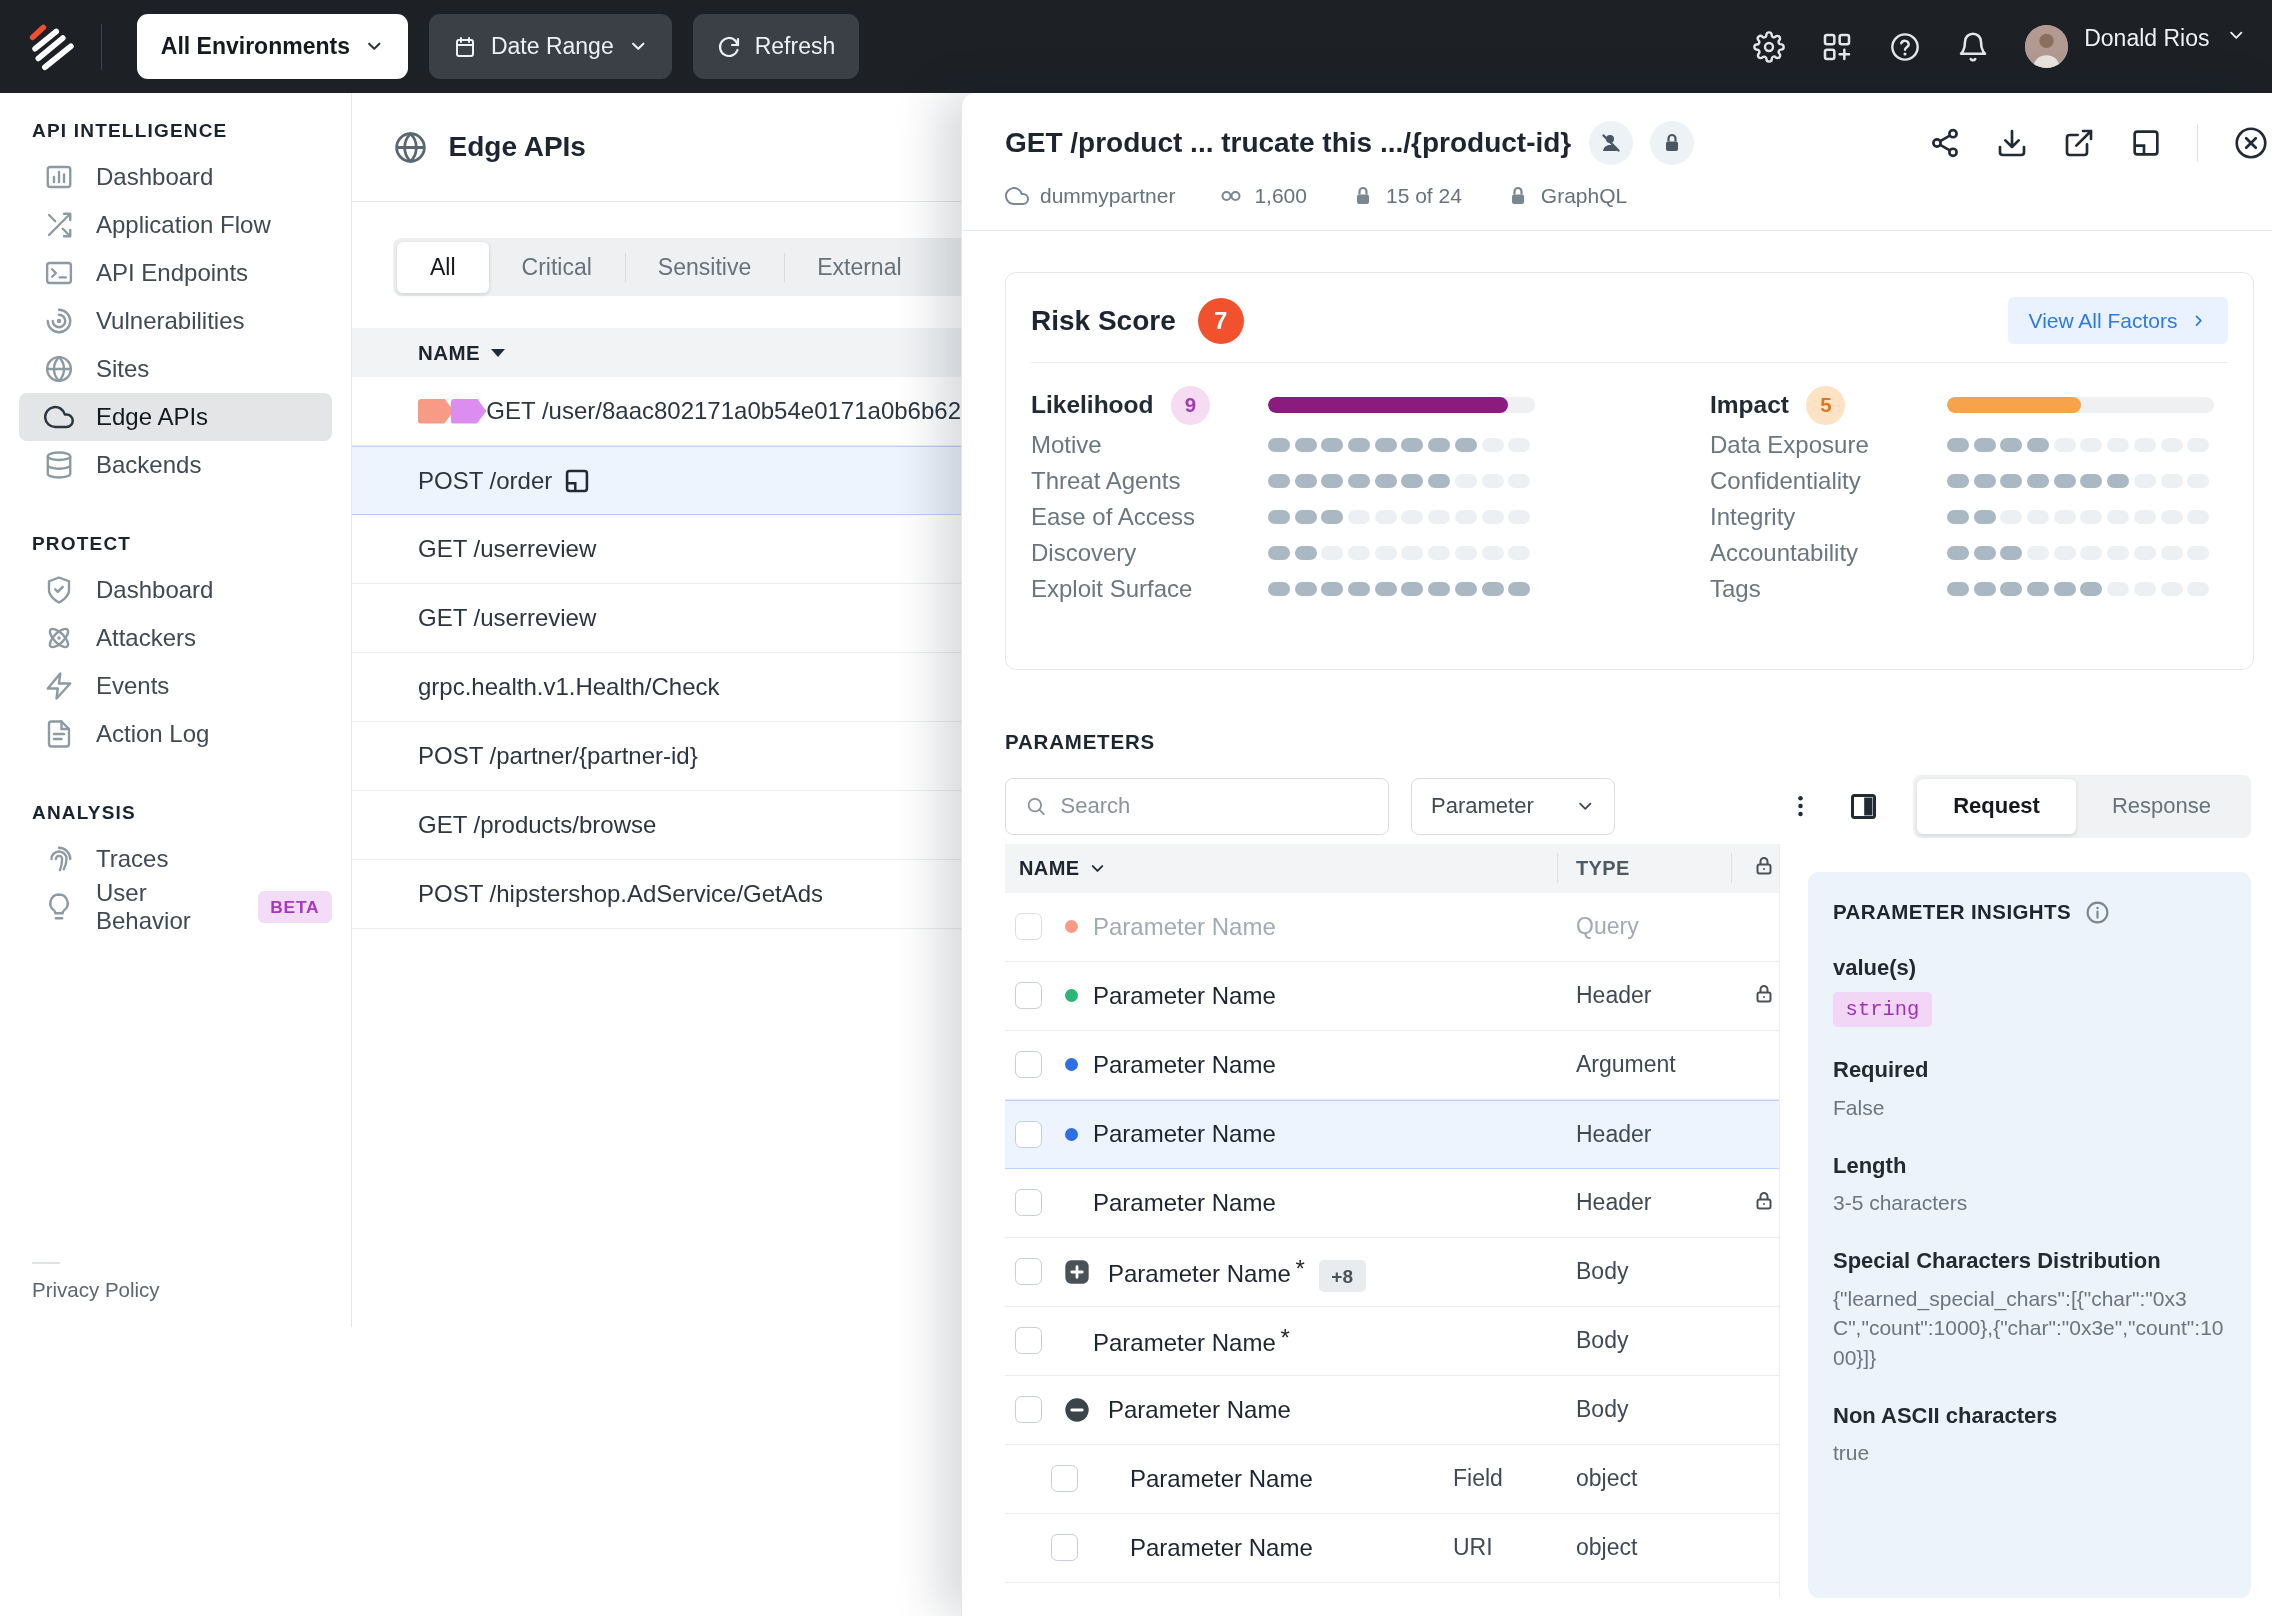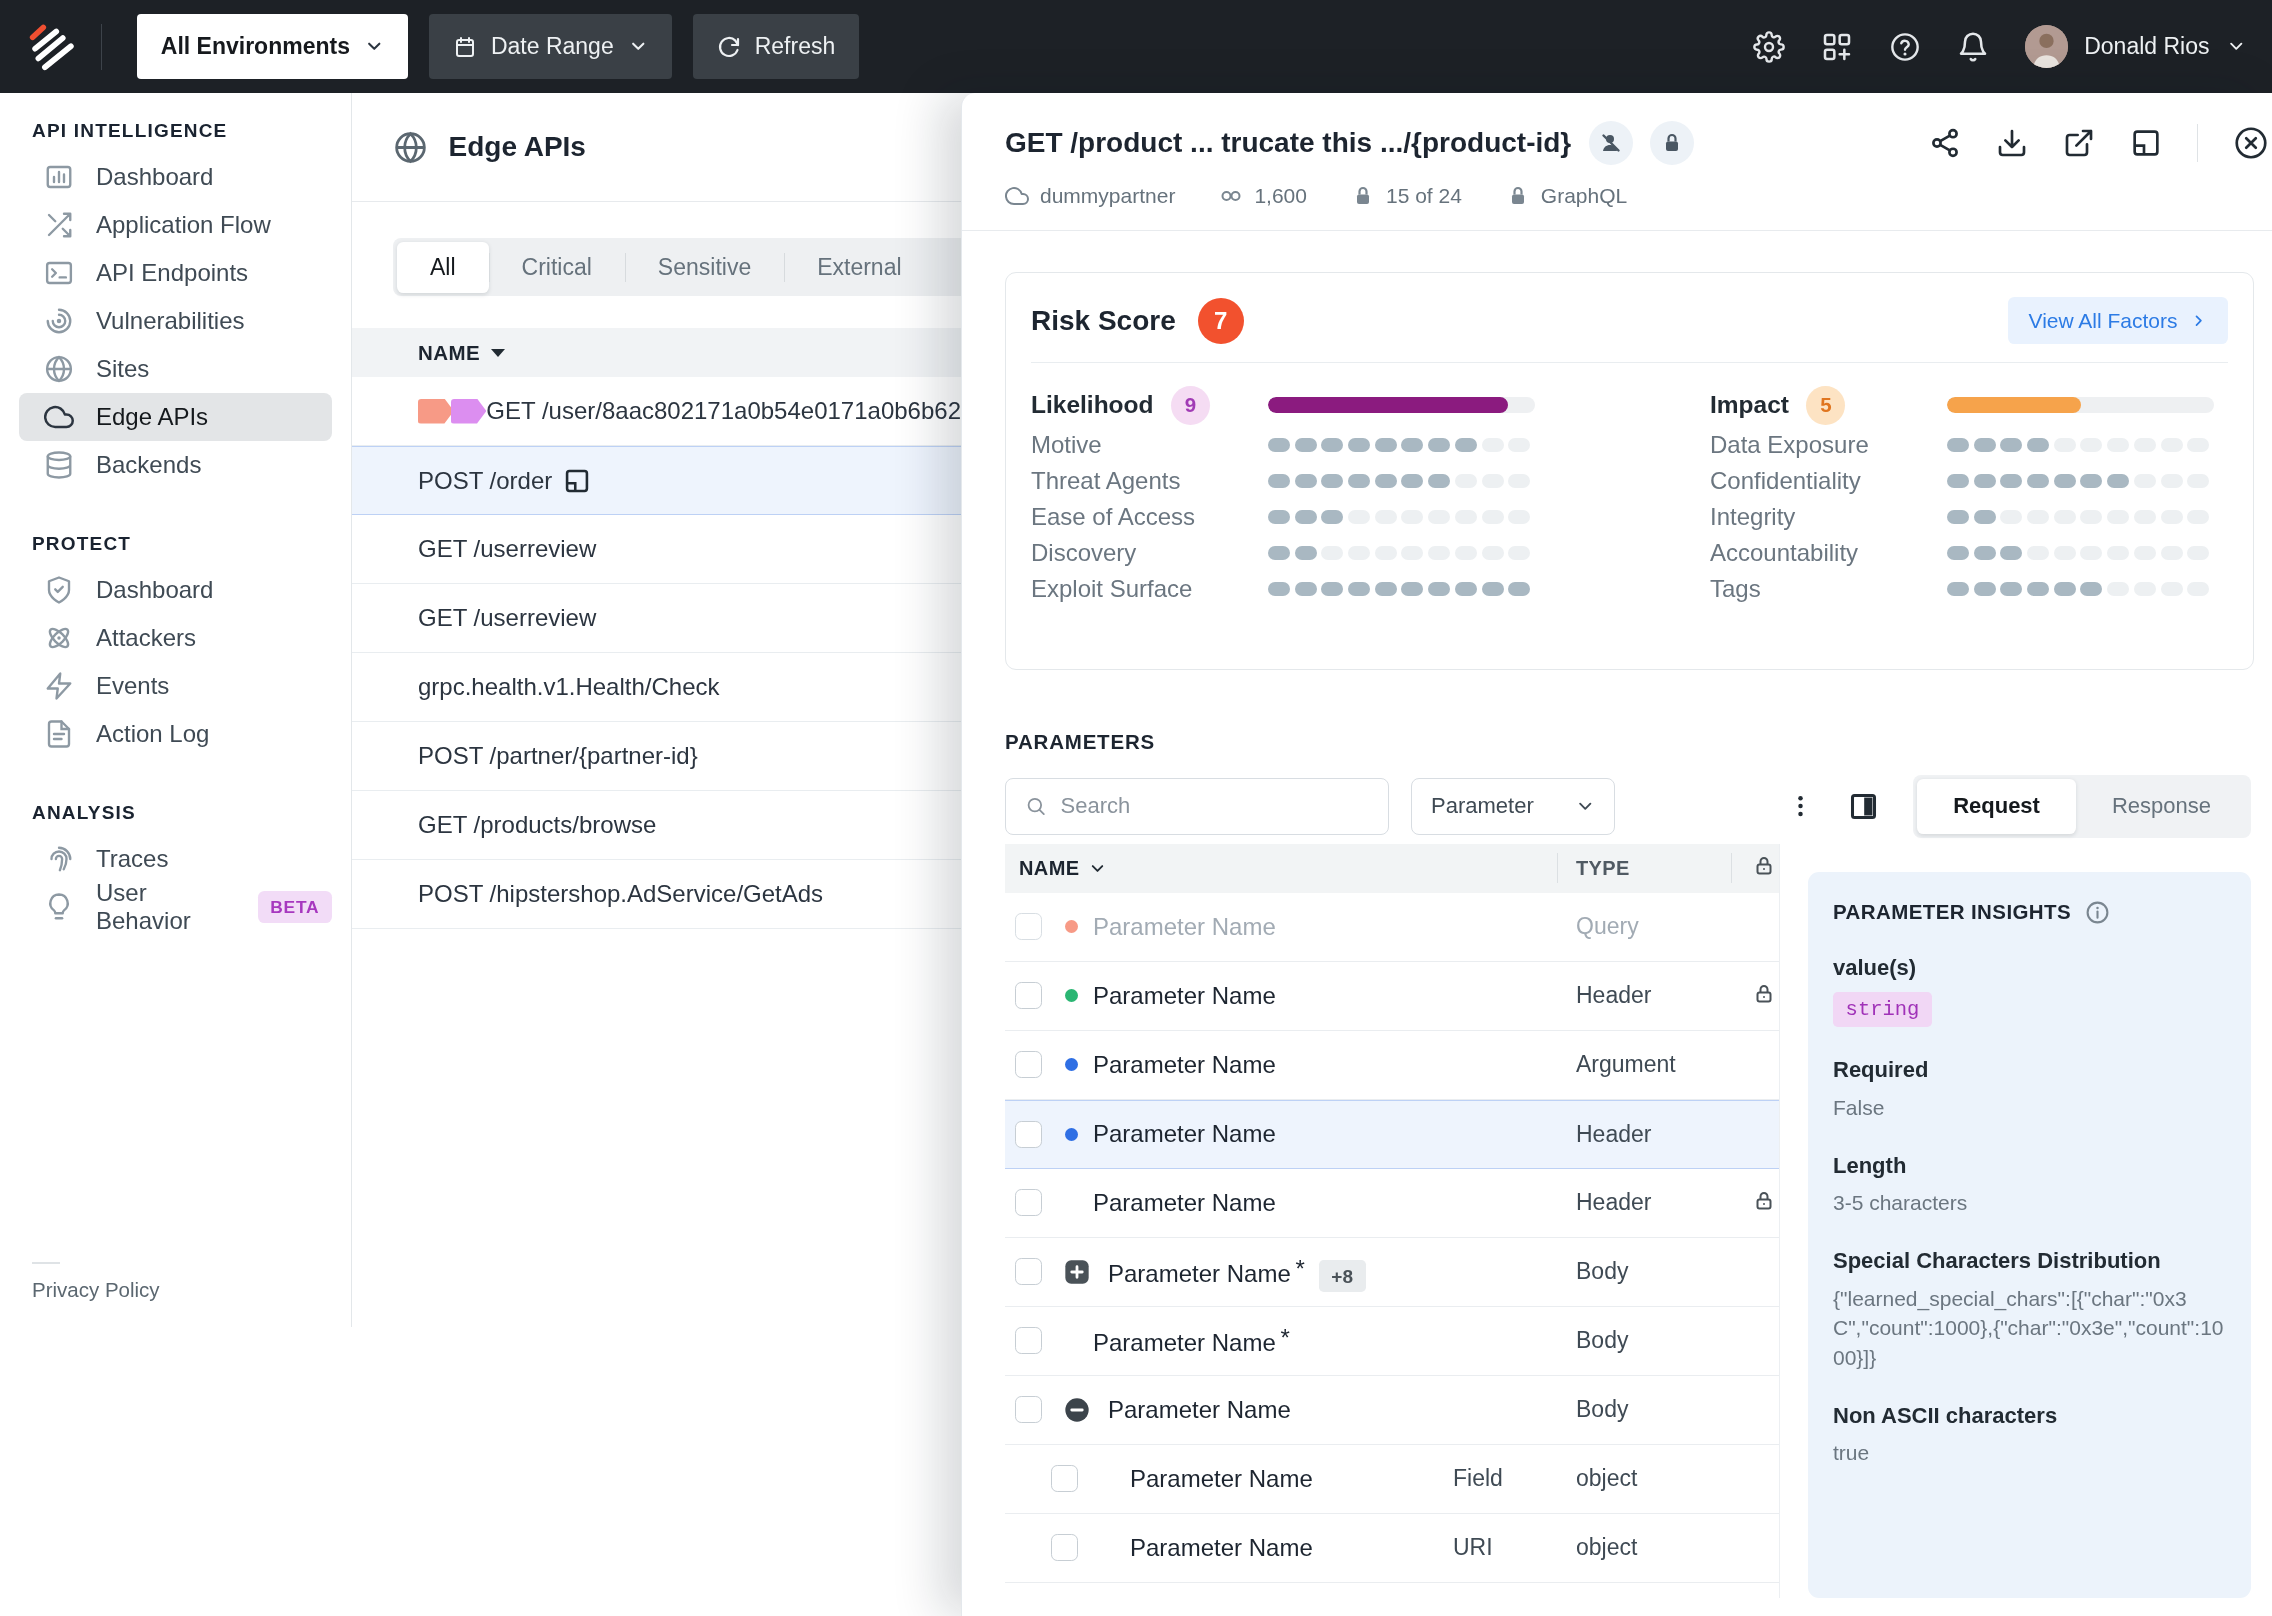--- a/index.html
+++ b/index.html
@@ -5,29 +5,29 @@
   * { margin:0; padding:0; box-sizing:border-box; }
   html,body { width:2273px; height:1616px; overflow:hidden; background:#fff;
     font-family:"Liberation Sans", sans-serif; color:#222b33; }
   .app { position:relative; width:2273px; height:1616px; }
 
   
   .topbar { position:absolute; left:0; top:0; width:2273px; height:93px;
     background:#1d2126; display:flex; align-items:center; padding:0 27px; }
   .logo { width:52px; height:52px; flex:0 0 auto; }
   .tb-divider { width:0.8px; height:46px; background:#3d434a; margin:0 0 0 22px; }
-  .pill-btn { display:flex; align-items:center; gap:14px; height:65px; border-radius:4px;
+  .pill-btn { display:flex; align-items:center; gap:14px; height:65px; border-radius:11px;
     padding:0 24px; font-size:23px; cursor:pointer; }
   .pill-white { background:#ffffff; color:#16191d; font-weight:700; margin-left:35px; }
   .pill-dark { background:#3a4046; color:#eef1f3; font-weight:500; margin-left:20.5px; }
   .chev { width:20.5px; height:20.5px; }
   .tb-ic { width:32px; height:32px; color:#e4e7ea; }
   .tb-right { margin-left:auto; display:flex; align-items:center; gap:36px; }
   .avatar { width:43px; height:43px; border-radius:50%; overflow:hidden; background:#a8968f; }
-  .tb-user { display:flex; align-items:center; gap:16px; color:#eef1f3; font-size:23px; }
+  .tb-user { display:flex; gap:16px; color:#eef1f3; font-size:23px; }
 
   
   .sidebar { position:absolute; left:0; top:93px; width:352px; height:1234px; background:#fff;
     border-right:0.8px solid #e3e7ea; padding-top:27px; }
   .sb-label { margin:0 0 11px 32px; font-size:19px; font-weight:700; letter-spacing:1.2px; color:#1a2330; }
   .sb-item { display:flex; align-items:center; gap:22px; height:48px; margin:0 19px;
     padding-left:25px; border-radius:8px; font-size:24px; color:#3f4a54; cursor:pointer; }
   .sb-item .sb-ic { width:30px; height:30px; color:#8d99a3; flex:0 0 auto; }
   .sb-item.sel { background:#e3e5e7; color:#15191d; font-weight:500; }
   .sb-item.sel .sb-ic { color:#2c3540; }

